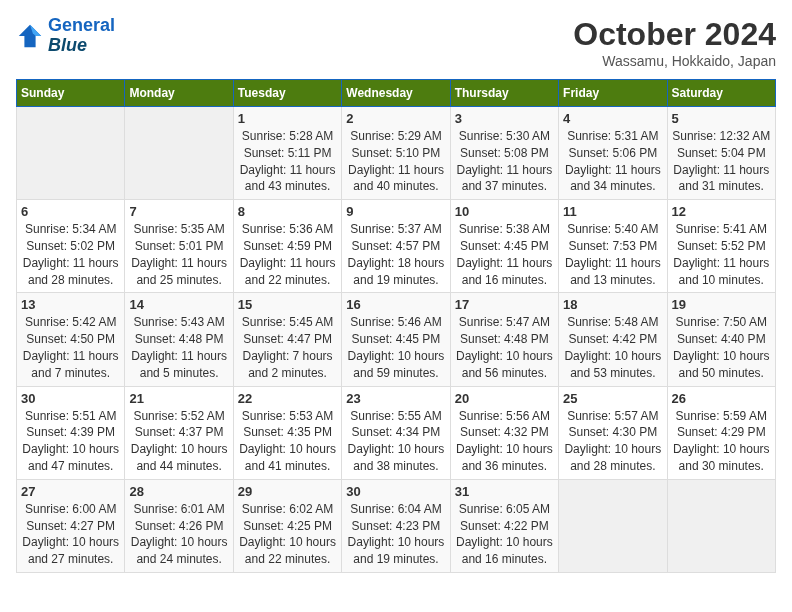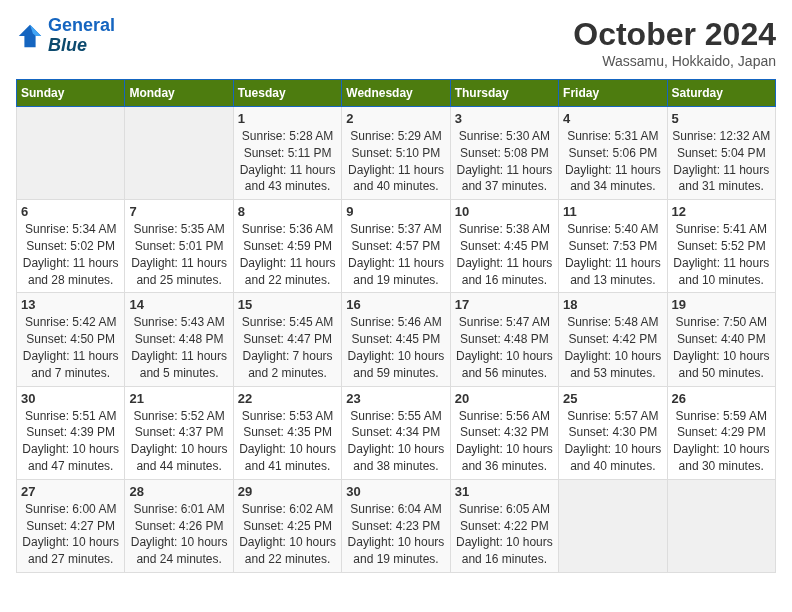--- a/index.html
+++ b/index.html
@@ -194,21 +194,21 @@
           <span>Sunrise: 5:36 AM</span><br>
           <span>Sunset: 4:59 PM</span><br>
           <span>Daylight: 11 hours and 22 minutes.</span>
         </div>
       </td>
         <td>
         <span class="day-num">9</span>
         <div class="cell-content">
           <span>Sunrise: 5:37 AM</span><br>
           <span>Sunset: 4:57 PM</span><br>
-          <span>Daylight: 11 hours and 19 minutes.</span>
+          <span>Daylight: 18 hours and 19 minutes.</span>
         </div>
       </td>
         <td>
         <span class="day-num">10</span>
         <div class="cell-content">
           <span>Sunrise: 5:38 AM</span><br>
           <span>Sunset: 4:45 PM</span><br>
           <span>Daylight: 11 hours and 16 minutes.</span>
         </div>
       </td>
@@ -326,21 +326,21 @@
           <span>Sunrise: 5:56 AM</span><br>
           <span>Sunset: 4:32 PM</span><br>
           <span>Daylight: 10 hours and 36 minutes.</span>
         </div>
       </td>
         <td>
         <span class="day-num">25</span>
         <div class="cell-content">
           <span>Sunrise: 5:57 AM</span><br>
           <span>Sunset: 4:30 PM</span><br>
-          <span>Daylight: 10 hours and 40 minutes.</span>
+          <span>Daylight: 10 hours and 28 minutes.</span>
         </div>
       </td>
         <td>
         <span class="day-num">26</span>
         <div class="cell-content">
           <span>Sunrise: 5:59 AM</span><br>
           <span>Sunset: 4:29 PM</span><br>
           <span>Daylight: 10 hours and 30 minutes.</span>
         </div>
       </td>

